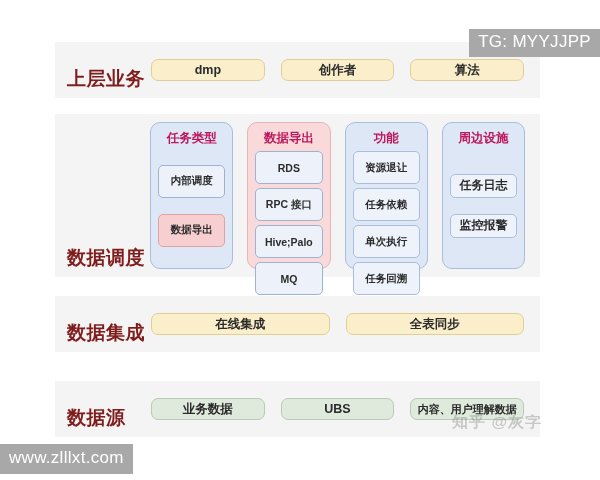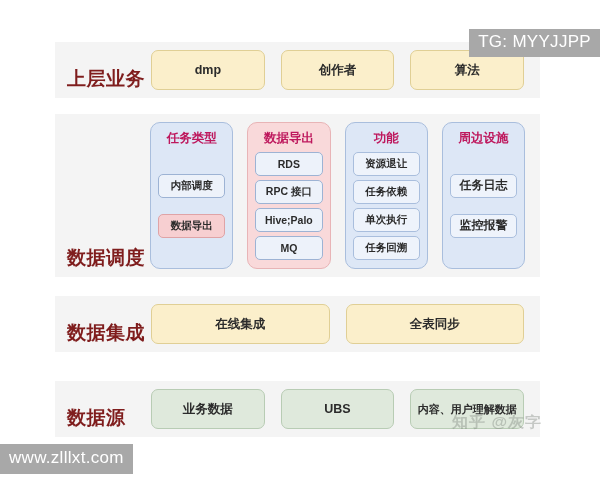--- a/index.html
+++ b/index.html
@@ -48,21 +48,21 @@
     bottom: 0;
     display: flex;
     align-items: center;
     justify-content: space-between;
   }
 
   
   .pill {
     flex: 1 1 0;
     margin: 0 8px;
-    height: 40px;
+    height: 22px;
     border-radius: 7px;
     display: flex;
     align-items: center;
     justify-content: center;
     font-size: 12.5px;
     font-weight: bold;
     color: #2b2b2b;
     box-sizing: border-box;
     white-space: nowrap;
     overflow: hidden;
@@ -121,21 +121,21 @@
     flex-direction: column;
     justify-content: flex-end;
     flex: 1 1 auto;
     gap: 4px;
   }
   .panel-items.centered {
     justify-content: center;
     gap: 16px;
   }
   .chip {
-    height: 24px;
+    height: 33px;
     border-radius: 5px;
     display: flex;
     align-items: center;
     justify-content: center;
     font-size: 10.5px;
     font-weight: bold;
     color: #2b2b2b;
     box-sizing: border-box;
     white-space: nowrap;
   }

